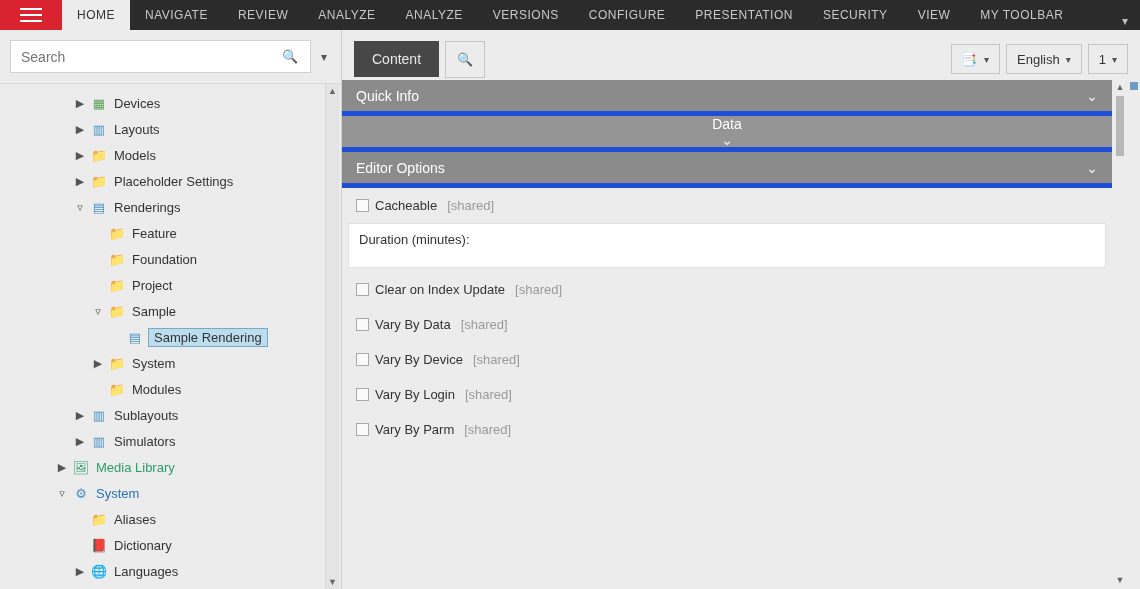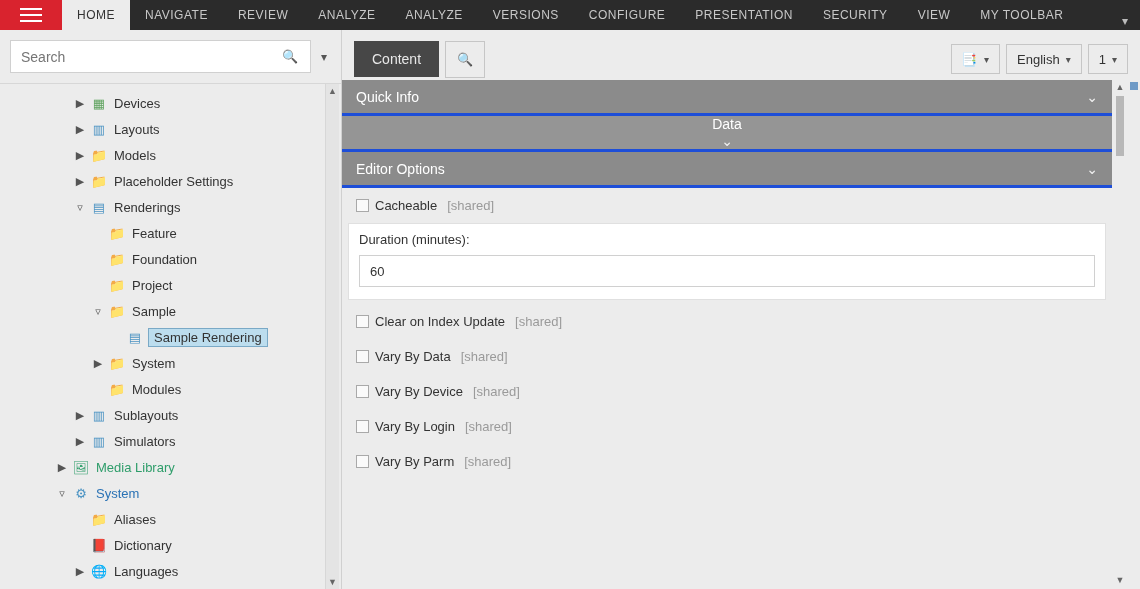--- a/index.html
+++ b/index.html
@@ -239,21 +239,21 @@
   }
   .section {
     height: 36px;
     display: flex;
     align-items: center;
     padding: 0 14px;
     color: #fff;
     font-size: 14px;
     cursor: pointer;
   }
-  .section.collapsed { background: #8b8b8b; border-bottom: 3px solid #1d4ed8; }
+  .section.collapsed { background: #8b8b8b; border-bottom: 5px solid #1d4ed8; }
   .section.collapsed.lighter { background: #959595; flex-direction: column; }
   .section.expanded {
     background: #2e2e2e;
     border-left: 3px solid #d9232e;
     font-weight: 600;
   }
   .section .spacer { flex: 1; }
   .section .chev { font-size: 14px; color: #f0f0f0; }
 
   .field-block {
@@ -506,21 +506,20 @@
           <div class="chk-row">
             <span class="fake-chk"></span>
             <span>Cacheable</span>
             <span class="shared">[shared]</span>
           </div>
         </div>
 
         <div class="field-block" style="padding:0 6px 4px 6px;">
           <div class="duration-block">
             <div class="duration-label">Duration (minutes):</div>
-            <div class="duration-input">60</div>
           </div>
         </div>
 
         <div class="field-block">
           <div class="chk-row">
             <span class="fake-chk"></span>
             <span>Clear on Index Update</span>
             <span class="shared">[shared]</span>
           </div>
         </div>

